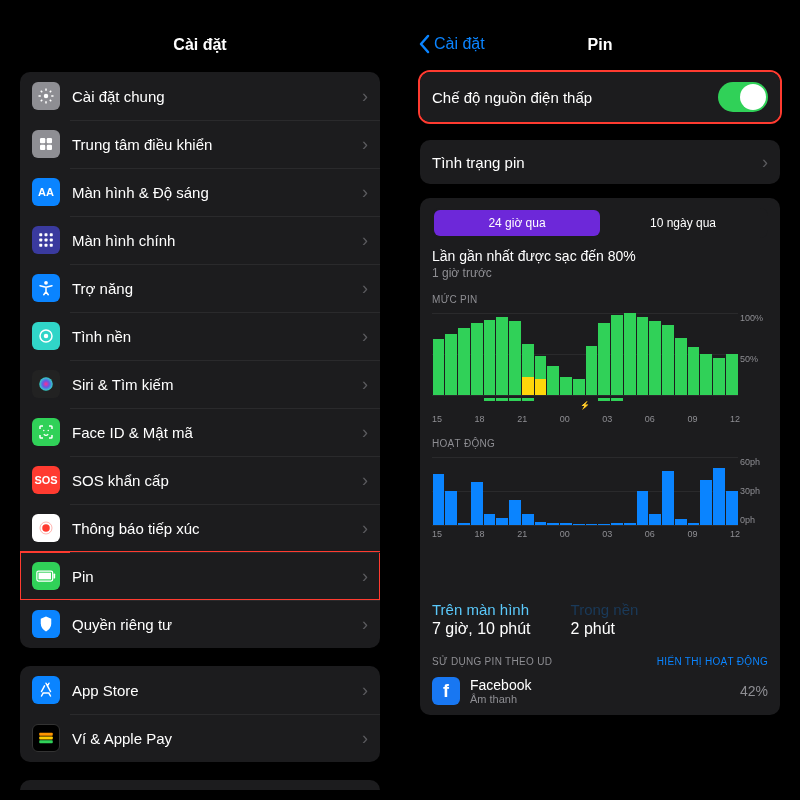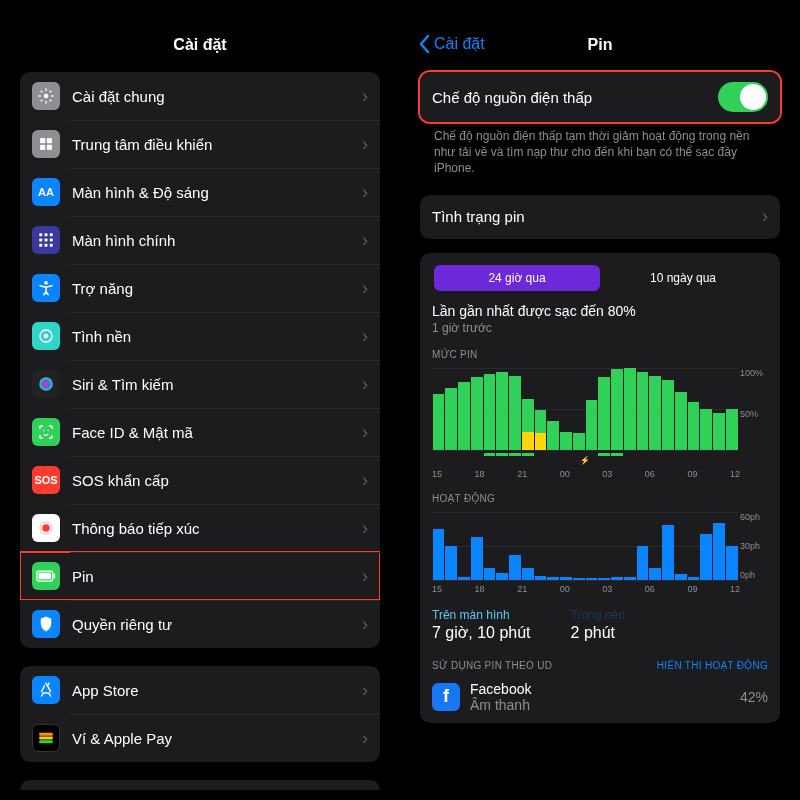--- a/index.html
+++ b/index.html
@@ -206,42 +206,42 @@
     height: 3px;
     display: flex;
     margin-top: 3px;
     padding-right: 30px;
   }
   .charging-bars span { flex: 1; margin: 0 0.5px; }
   .charging-bars span.on { background: #30d158; }
   .lightning { font-size: 8px; color: #8e8e93; text-align: center; padding-right: 30px; }
 
   .usage-row { display: flex; gap: 40px; margin-top: 14px; }
-  .usage-col .ulab { font-size: 12px; color: #5ac8fa; }
+  .usage-col .ulab { font-size: 15px; color: #5ac8fa; margin-top: 48px; }
   .usage-col .uval { font-size: 16px; color: #fff; margin-top: 2px; }
 
   .per-app-head { display: flex; justify-content: space-between; align-items: center; margin-top: 18px; }
   .per-app-head .t1 { font-size: 10px; color: #8e8e93; text-transform: uppercase; letter-spacing: .3px;}
   .per-app-head .t2 { font-size: 10px; color: #0a84ff; text-transform: uppercase; letter-spacing: .3px;}
   .app-row {
     display: flex;
     align-items: center;
     margin-top: 10px;
     padding-bottom: 6px;
   }
   .app-icon {
     width: 28px; height: 28px; border-radius: 6px;
     background: #1877f2;
     display: flex; align-items: center; justify-content: center;
     color: #fff; font-weight: 900; font-size: 18px;
     margin-right: 10px;
   }
   .app-meta { flex: 1; }
   .app-name { font-size: 14px; color: #fff; }
-  .app-sub { font-size: 14px; color: #8e8e93; }
+  .app-sub { font-size: 11px; color: #8e8e93; }
   .app-pct { font-size: 14px; color: #8e8e93; }
 
   svg { display: block; }
 </style>
 </head>
 <body>
 
 <div class="phone">
   <div class="nav">
     <span>Cài đặt</span>
@@ -417,21 +417,20 @@
   <div class="content">
 
     <div class="group highlight">
       <div class="row" style="cursor:default">
         <span class="label">Chế độ nguồn điện thấp</span>
         <div class="toggle">
             <div class="knob"></div>
           </div>
       </div>
     </div>
-    <div class="desc">Chế độ nguồn điện thấp tạm thời giảm hoạt động trong nền như tải về và tìm nạp thư cho đến khi bạn có thể sạc đầy iPhone.</div>
 
     <div class="group">
       <div class="row">
         <span class="label">Tình trạng pin</span>
         <span class="chev">›</span>
       </div>
     </div>
 
     <div class="card">
       <div class="seg">

